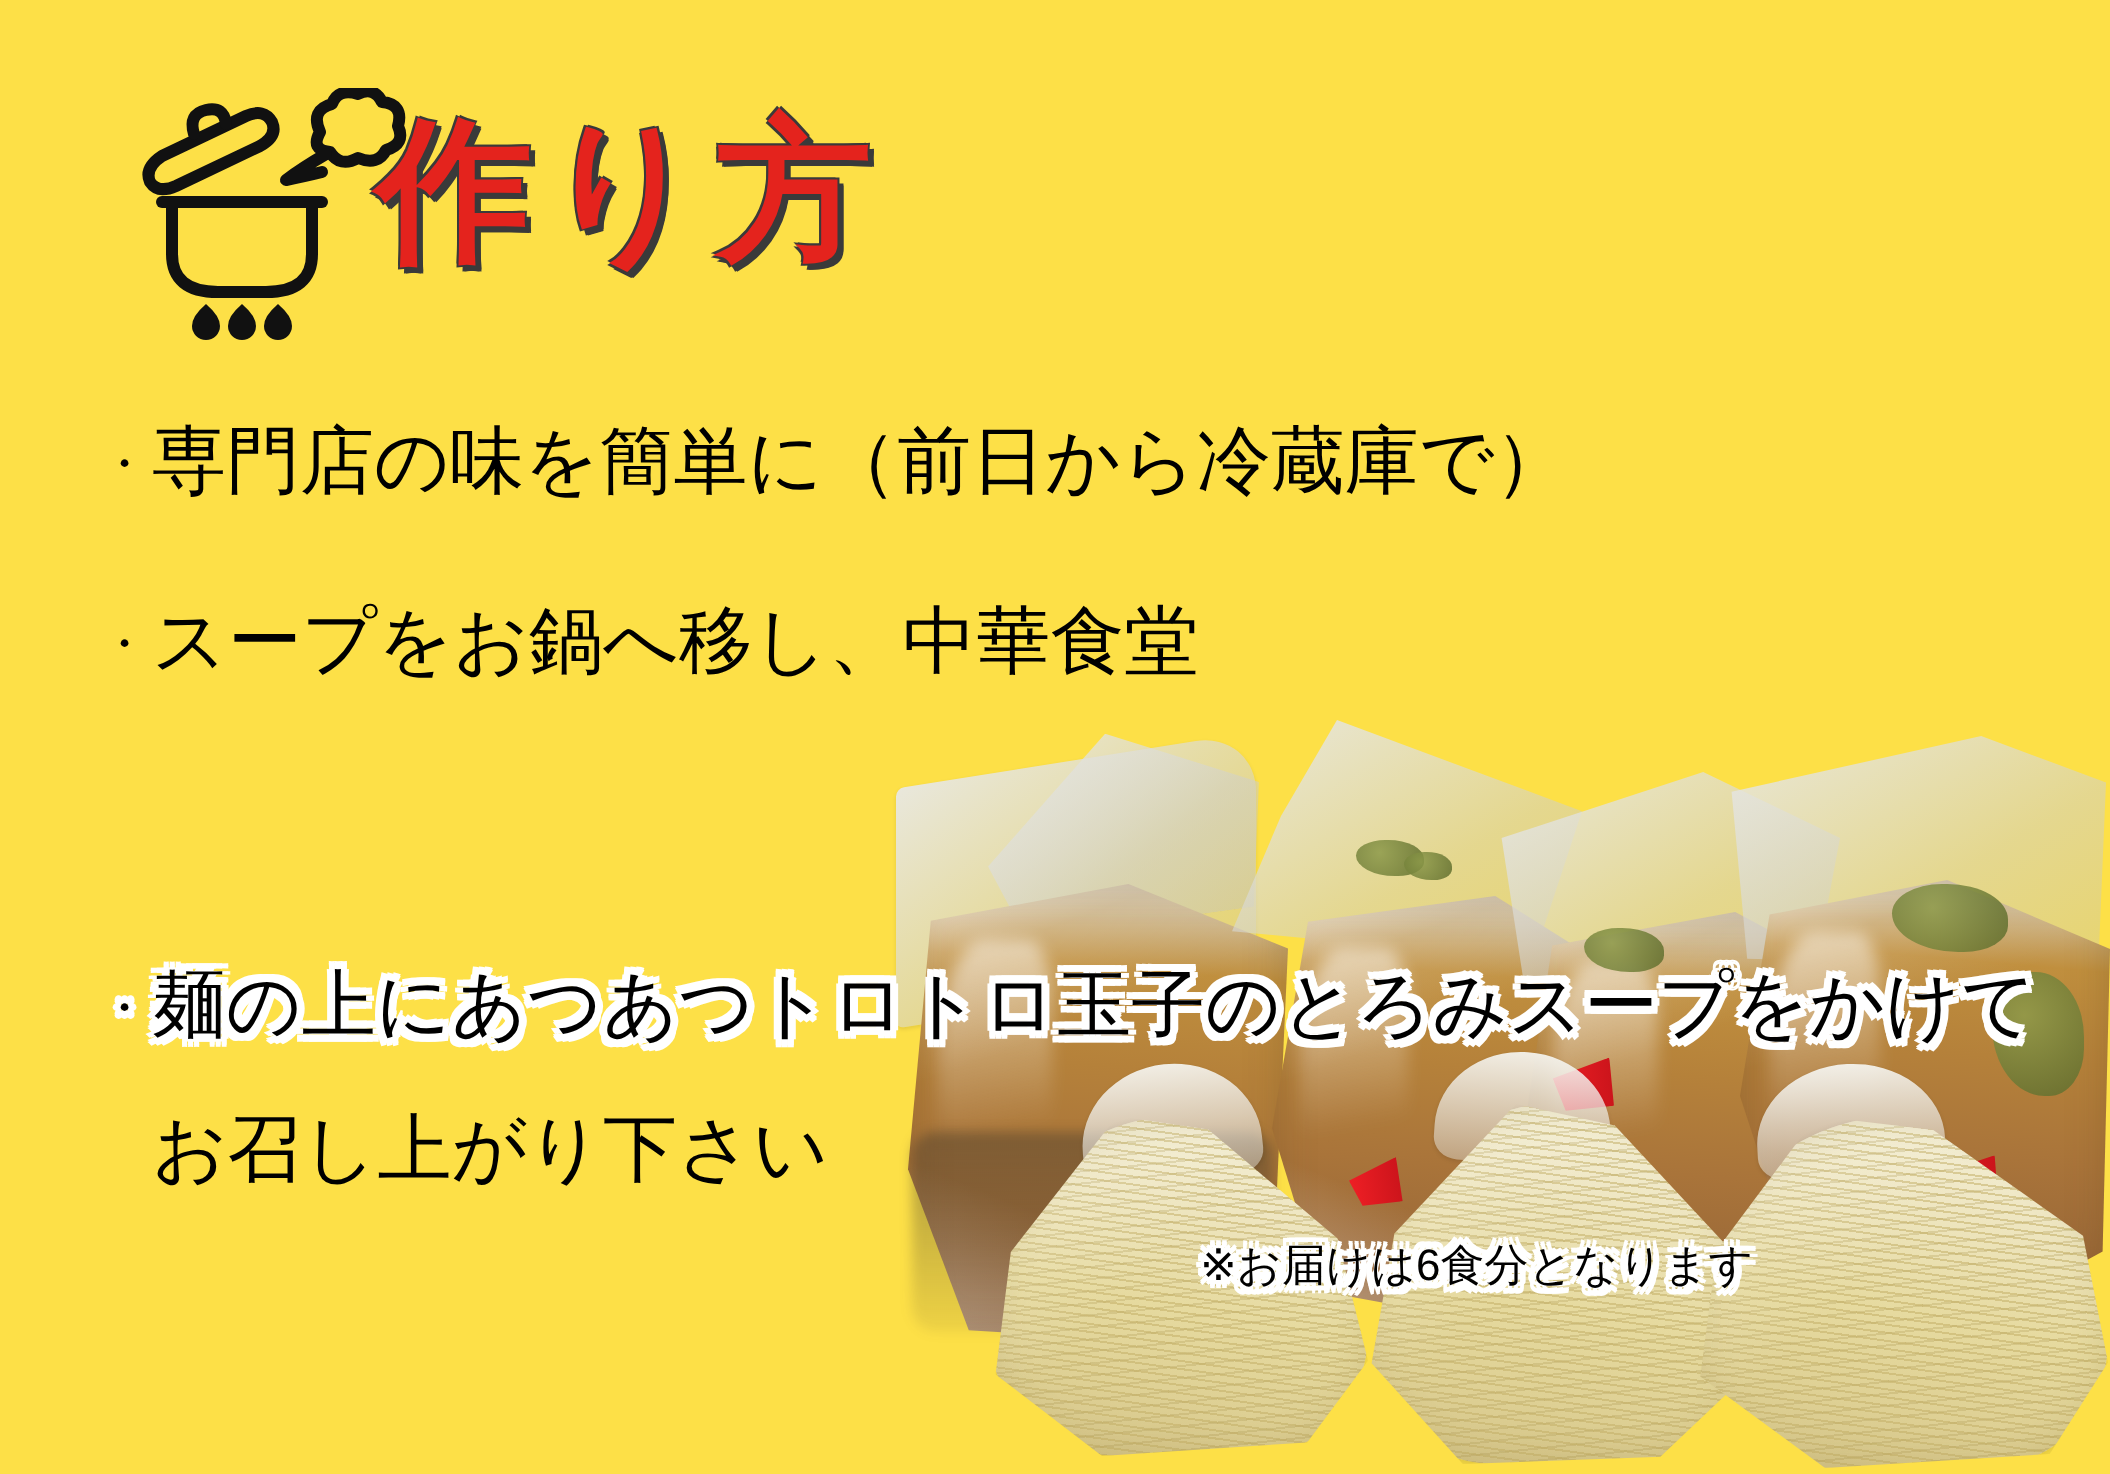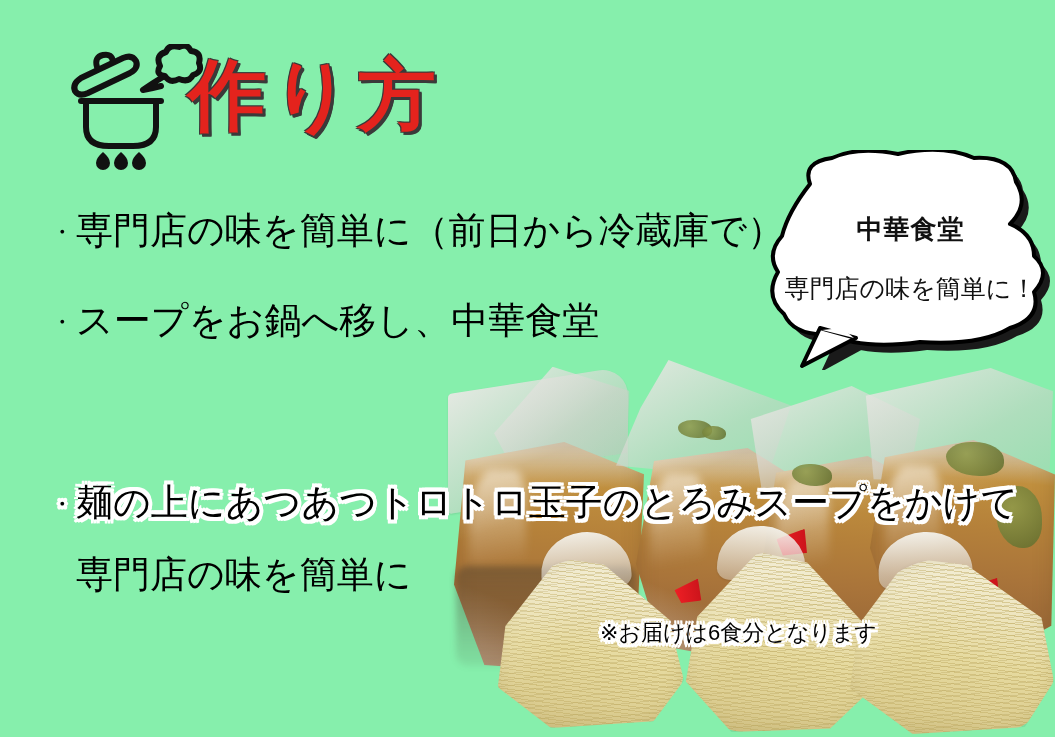--- a/index.html
+++ b/index.html
@@ -5,21 +5,21 @@
 <style>
   html,body{margin:0;padding:0;background:#fff;}
   body{
     font-family:"Liberation Sans","DejaVu Sans",sans-serif;
     -webkit-font-smoothing:antialiased;
   }
   #page{
     position:relative;
     width:1055px;
     height:737px;
-    background:#86efac;
+    background:#fde047;
     overflow:hidden;
   }
 
   
   #header{
     position:absolute;
     left:0; top:0;
     width:1055px; height:180px;
   }
   #pot-icon{
@@ -249,79 +249,33 @@
 
     <div class="noodletop bag" style="left:278px; top:170px; width:88px; height:56px; transform:rotate(4deg);"></div>
     <div class="noodlebag bag" style="left:242px; top:196px; width:190px; height:180px;
                 clip-path:polygon(40% 0%, 66% 6%, 96% 40%, 100% 76%, 78% 98%, 26% 100%, 2% 72%, 8% 36%);"></div>
 
     <div class="noodletop bag" style="left:438px; top:176px; width:94px; height:56px; transform:rotate(-3deg);"></div>
     <div class="noodlebag bag" style="left:406px; top:202px; width:208px; height:176px;
                 clip-path:polygon(30% 0%, 58% 4%, 94% 34%, 100% 70%, 86% 96%, 32% 100%, 2% 74%, 6% 38%);"></div>
   </div>
 
-  <div id="bubble">
-    <svg viewBox="0 0 289 220" aria-hidden="true">
-
-      <path d="M44 34
-               Q36 12 66 8
-               Q92 -4 132 4
-               Q176 -6 208 8
-               Q246 6 250 32
-               Q264 54 244 74
-               Q268 84 268 106
-               Q286 122 268 142
-               Q276 168 244 178
-               Q214 196 154 192
-               Q96 200 62 184
-               Q28 186 18 164
-               Q-2 146 12 122
-               Q0 104 16 86
-               Q22 62 44 34 Z" fill="#1a1a1a" transform="translate(7,8)"></path>
-
-      <path d="M62 184 L48 214 L92 190 Z" fill="#1a1a1a" transform="translate(7,8)"></path>
-
-      <path d="M44 34
-               Q36 12 66 8
-               Q92 -4 132 4
-               Q176 -6 208 8
-               Q246 6 250 32
-               Q264 54 244 74
-               Q268 84 268 106
-               Q286 122 268 142
-               Q276 168 244 178
-               Q214 196 154 192
-               Q96 200 62 184
-               Q28 186 18 164
-               Q-2 146 12 122
-               Q0 104 16 86
-               Q22 62 44 34 Z" fill="#ffffff" stroke="#000000" stroke-width="4" stroke-linejoin="round"></path>
-
-      <path d="M54 178 L36 216 L90 188 Z" fill="#ffffff" stroke="#000000" stroke-width="4" stroke-linejoin="round"></path>
-
-      <path d="M56 180 L88 188 L76 178 Z" fill="#ffffff"></path>
-    </svg>
-    <div id="bubble-text">
-      <div id="bubble-line1">中華食堂</div>
-      <div id="bubble-line2">専門店の味を簡単に！</div>
-    </div>
-  </div>
 
   <div class="step" id="step1">
     <span class="bullet">・</span><span>専門店の味を簡単に（前日から冷蔵庫で）</span>
   </div>
 
   <div class="step" id="step2">
     <span class="bullet">・</span><span>スープをお鍋へ移し、中華食堂</span>
   </div>
 
 
   <div class="step stroked" id="step4">
     <span class="bullet">・</span><span>麺の上にあつあつトロトロ玉子のとろみスープをかけて</span>
   </div>
 
   <div class="step" id="step5">
-    <span>専門店の味を簡単に</span>
+    <span>お召し上がり下さい</span>
   </div>
 
   <div id="note" class="stroked">※お届けは6食分となります</div>
 
 </div>
 
 </body></html>

